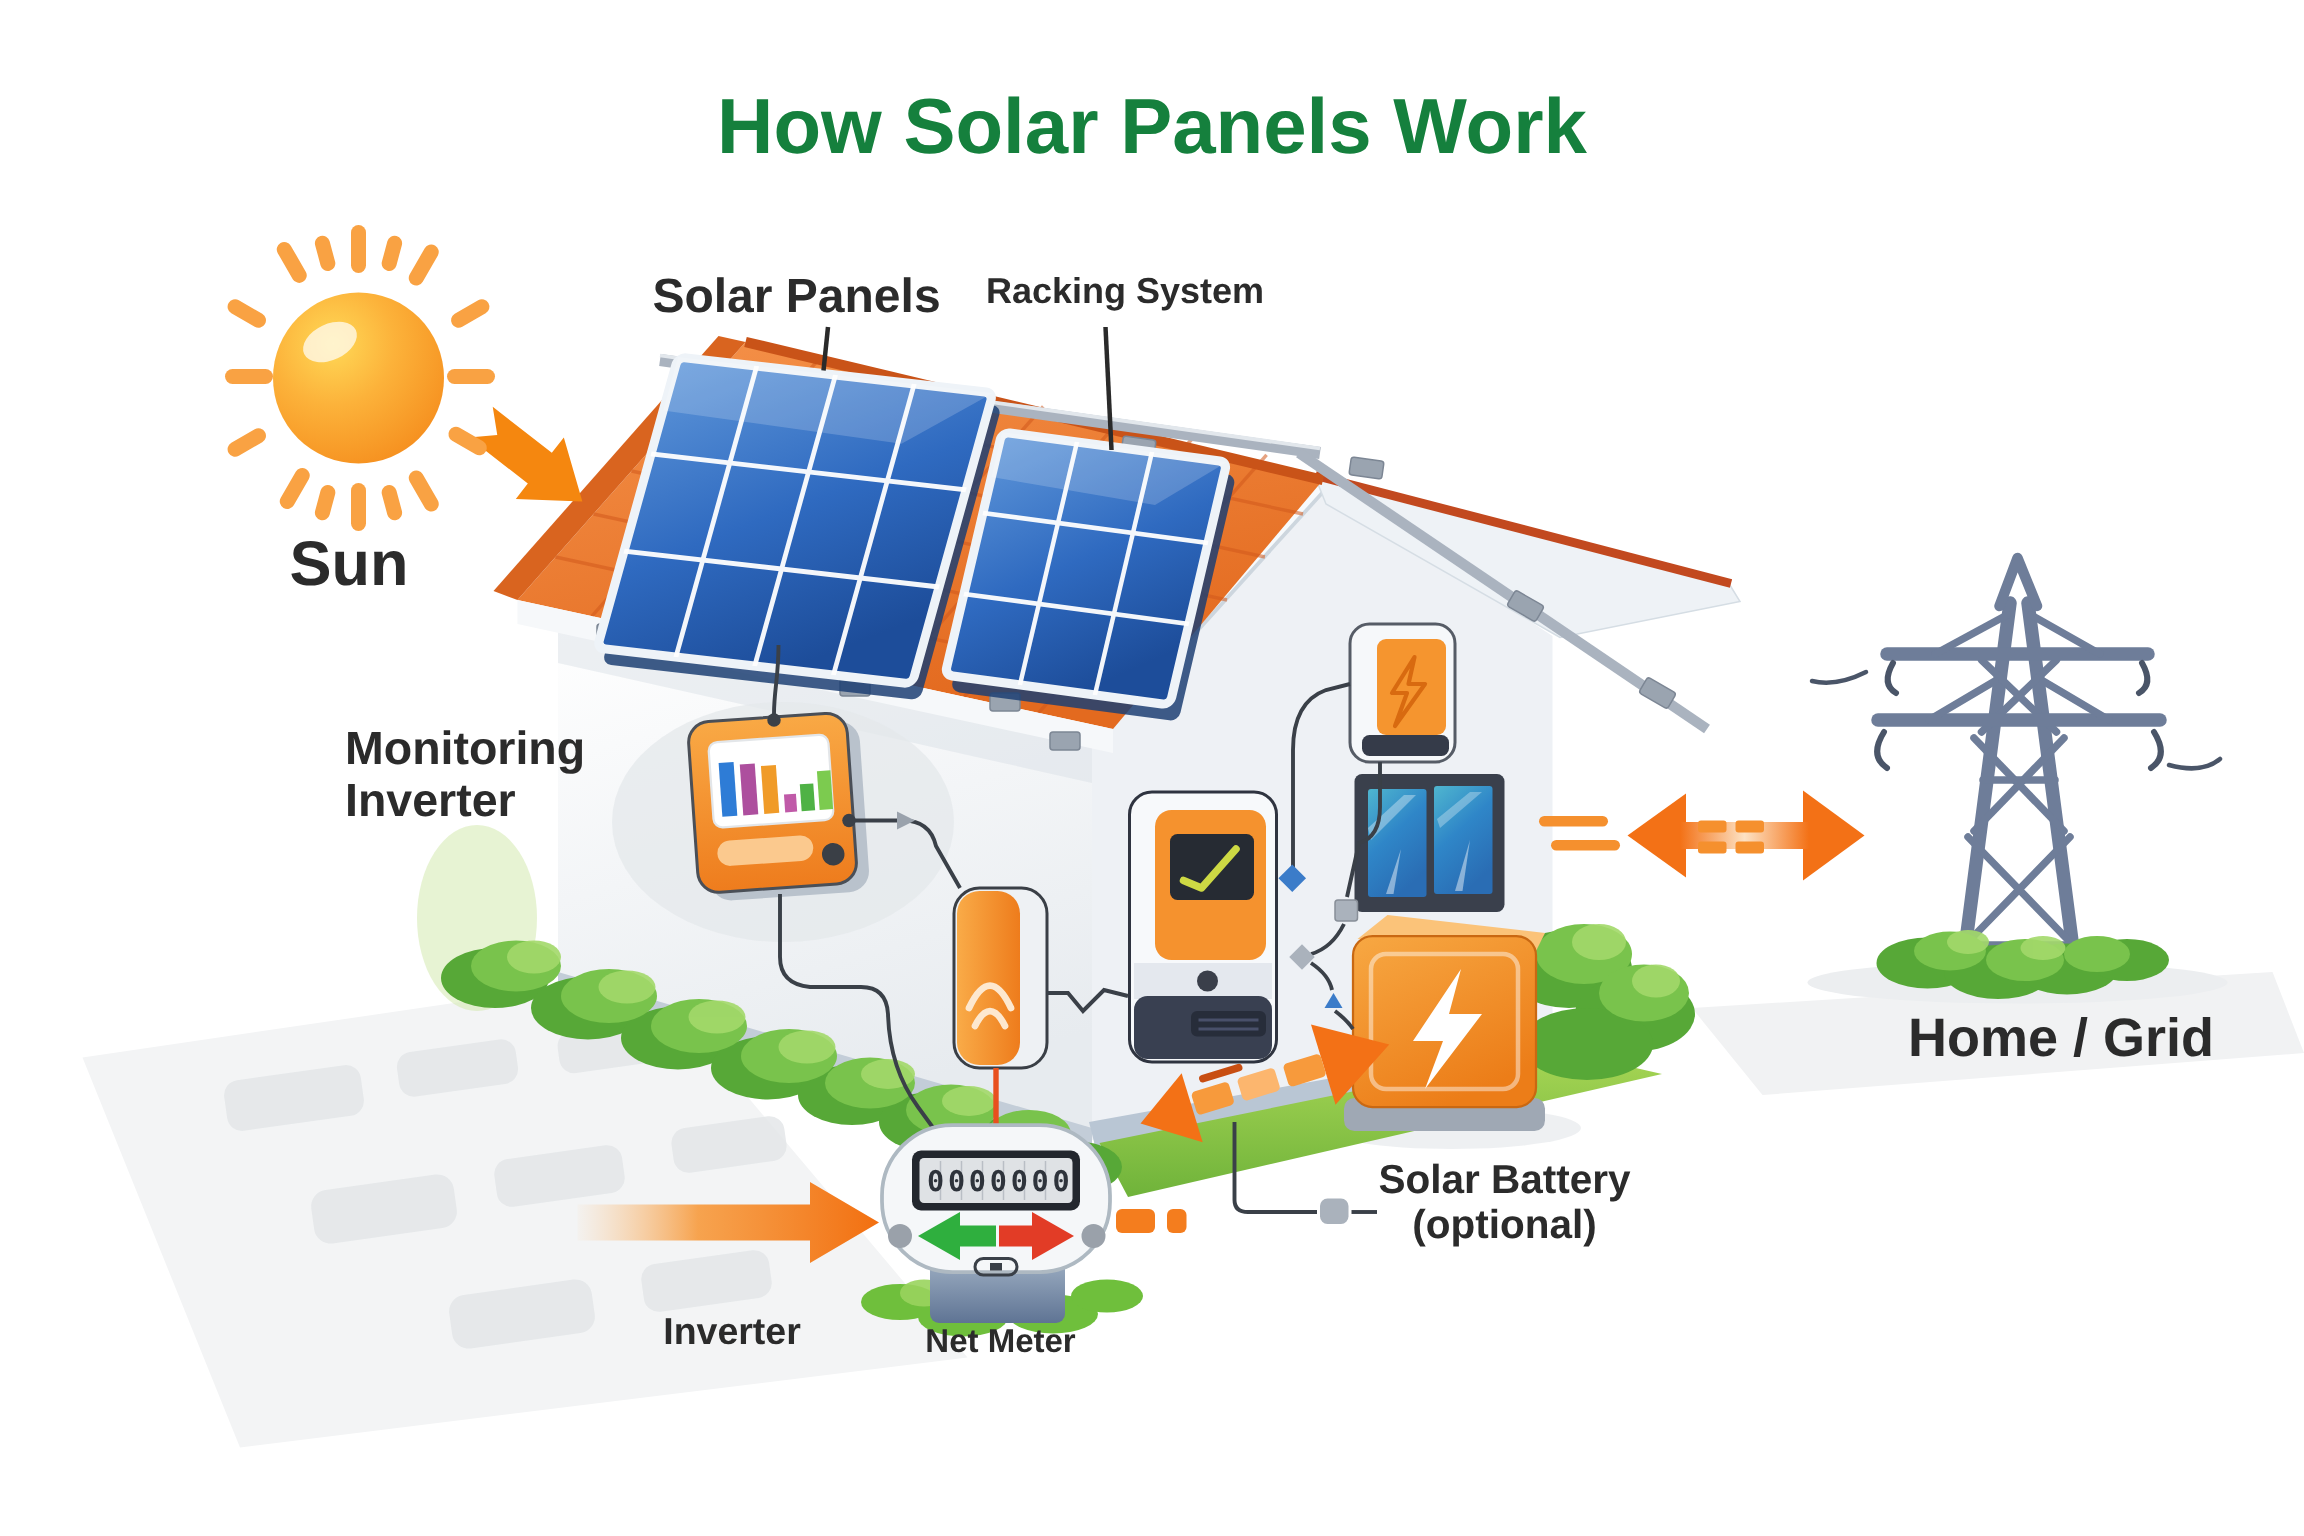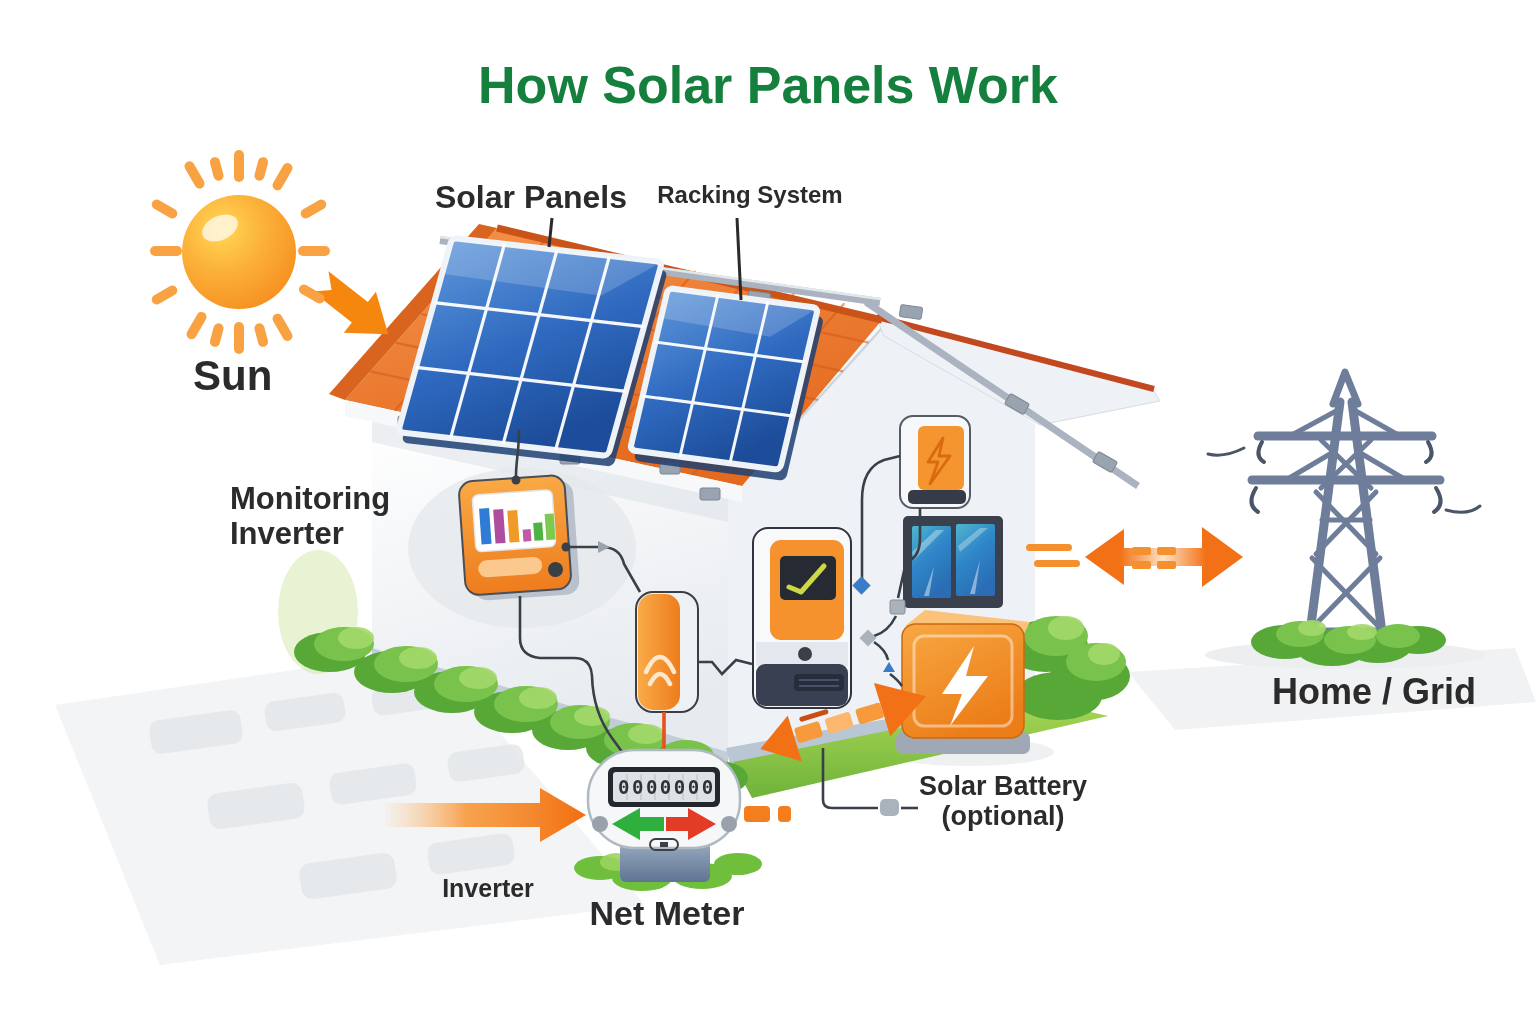--- a/index.html
+++ b/index.html
@@ -12,21 +12,21 @@
     position:absolute;color:#2b2b2b;font-weight:700;letter-spacing:0;
     white-space:nowrap;line-height:1.12;
   }
   .center{text-align:center;}
   #title{left:0;right:0;top:56px;text-align:center;font-size:52px;color:#15803d;}
   #lbl-sun{left:193px;top:352px;font-size:42px;}
   #lbl-panels{left:406px;top:180px;width:250px;font-size:32px;}
   #lbl-racking{left:620px;top:182px;width:260px;font-size:24px;}
   #lbl-monitoring{left:230px;top:482px;font-size:31px;}
   #lbl-inverter{left:398px;top:874px;width:180px;font-size:25px;}
-  #lbl-netmeter{left:572px;top:882px;width:190px;font-size:34px;margin-top:12px;}
+  #lbl-netmeter{left:572px;top:882px;width:190px;font-size:22px;}
   #lbl-battery{left:878px;top:771px;width:250px;font-size:27px;}
   #lbl-homegrid{left:1256px;top:672px;width:236px;font-size:36px;}
 </style>
 </head>
 <body>
 
 <div id="stage">
 
 <svg id="art" width="1536" height="1024" viewBox="0 0 1536 1024">
   <defs>

